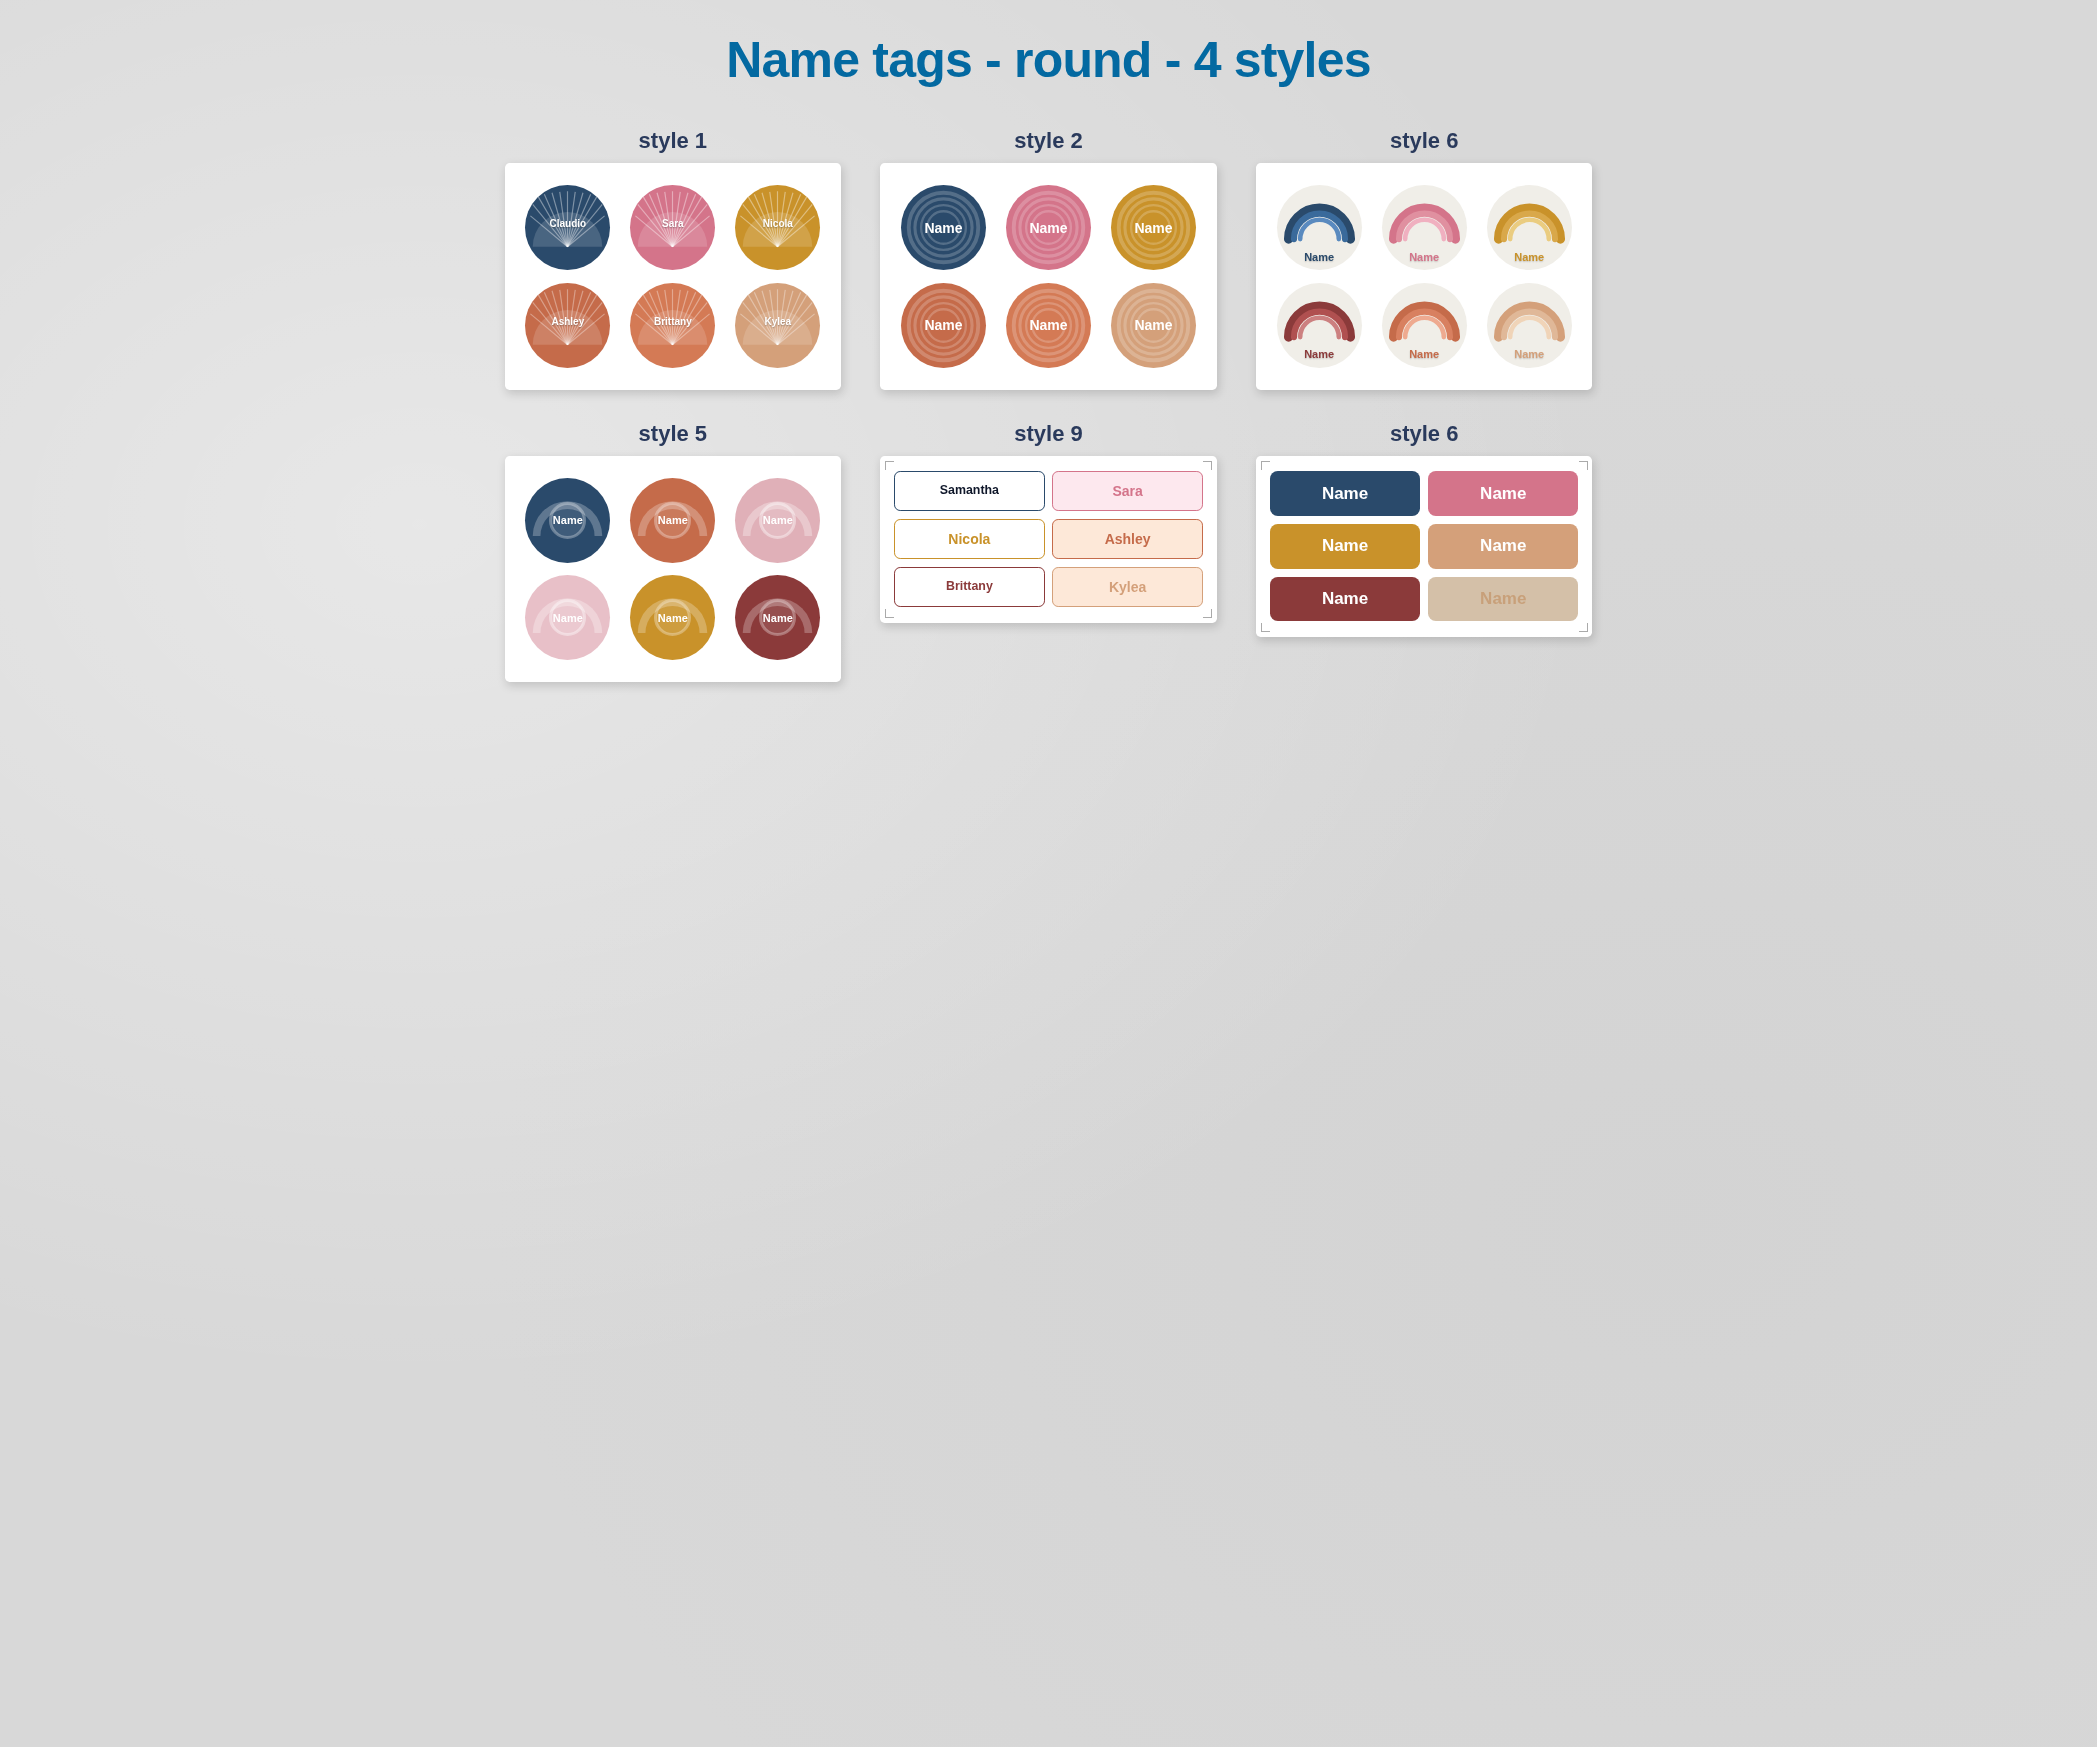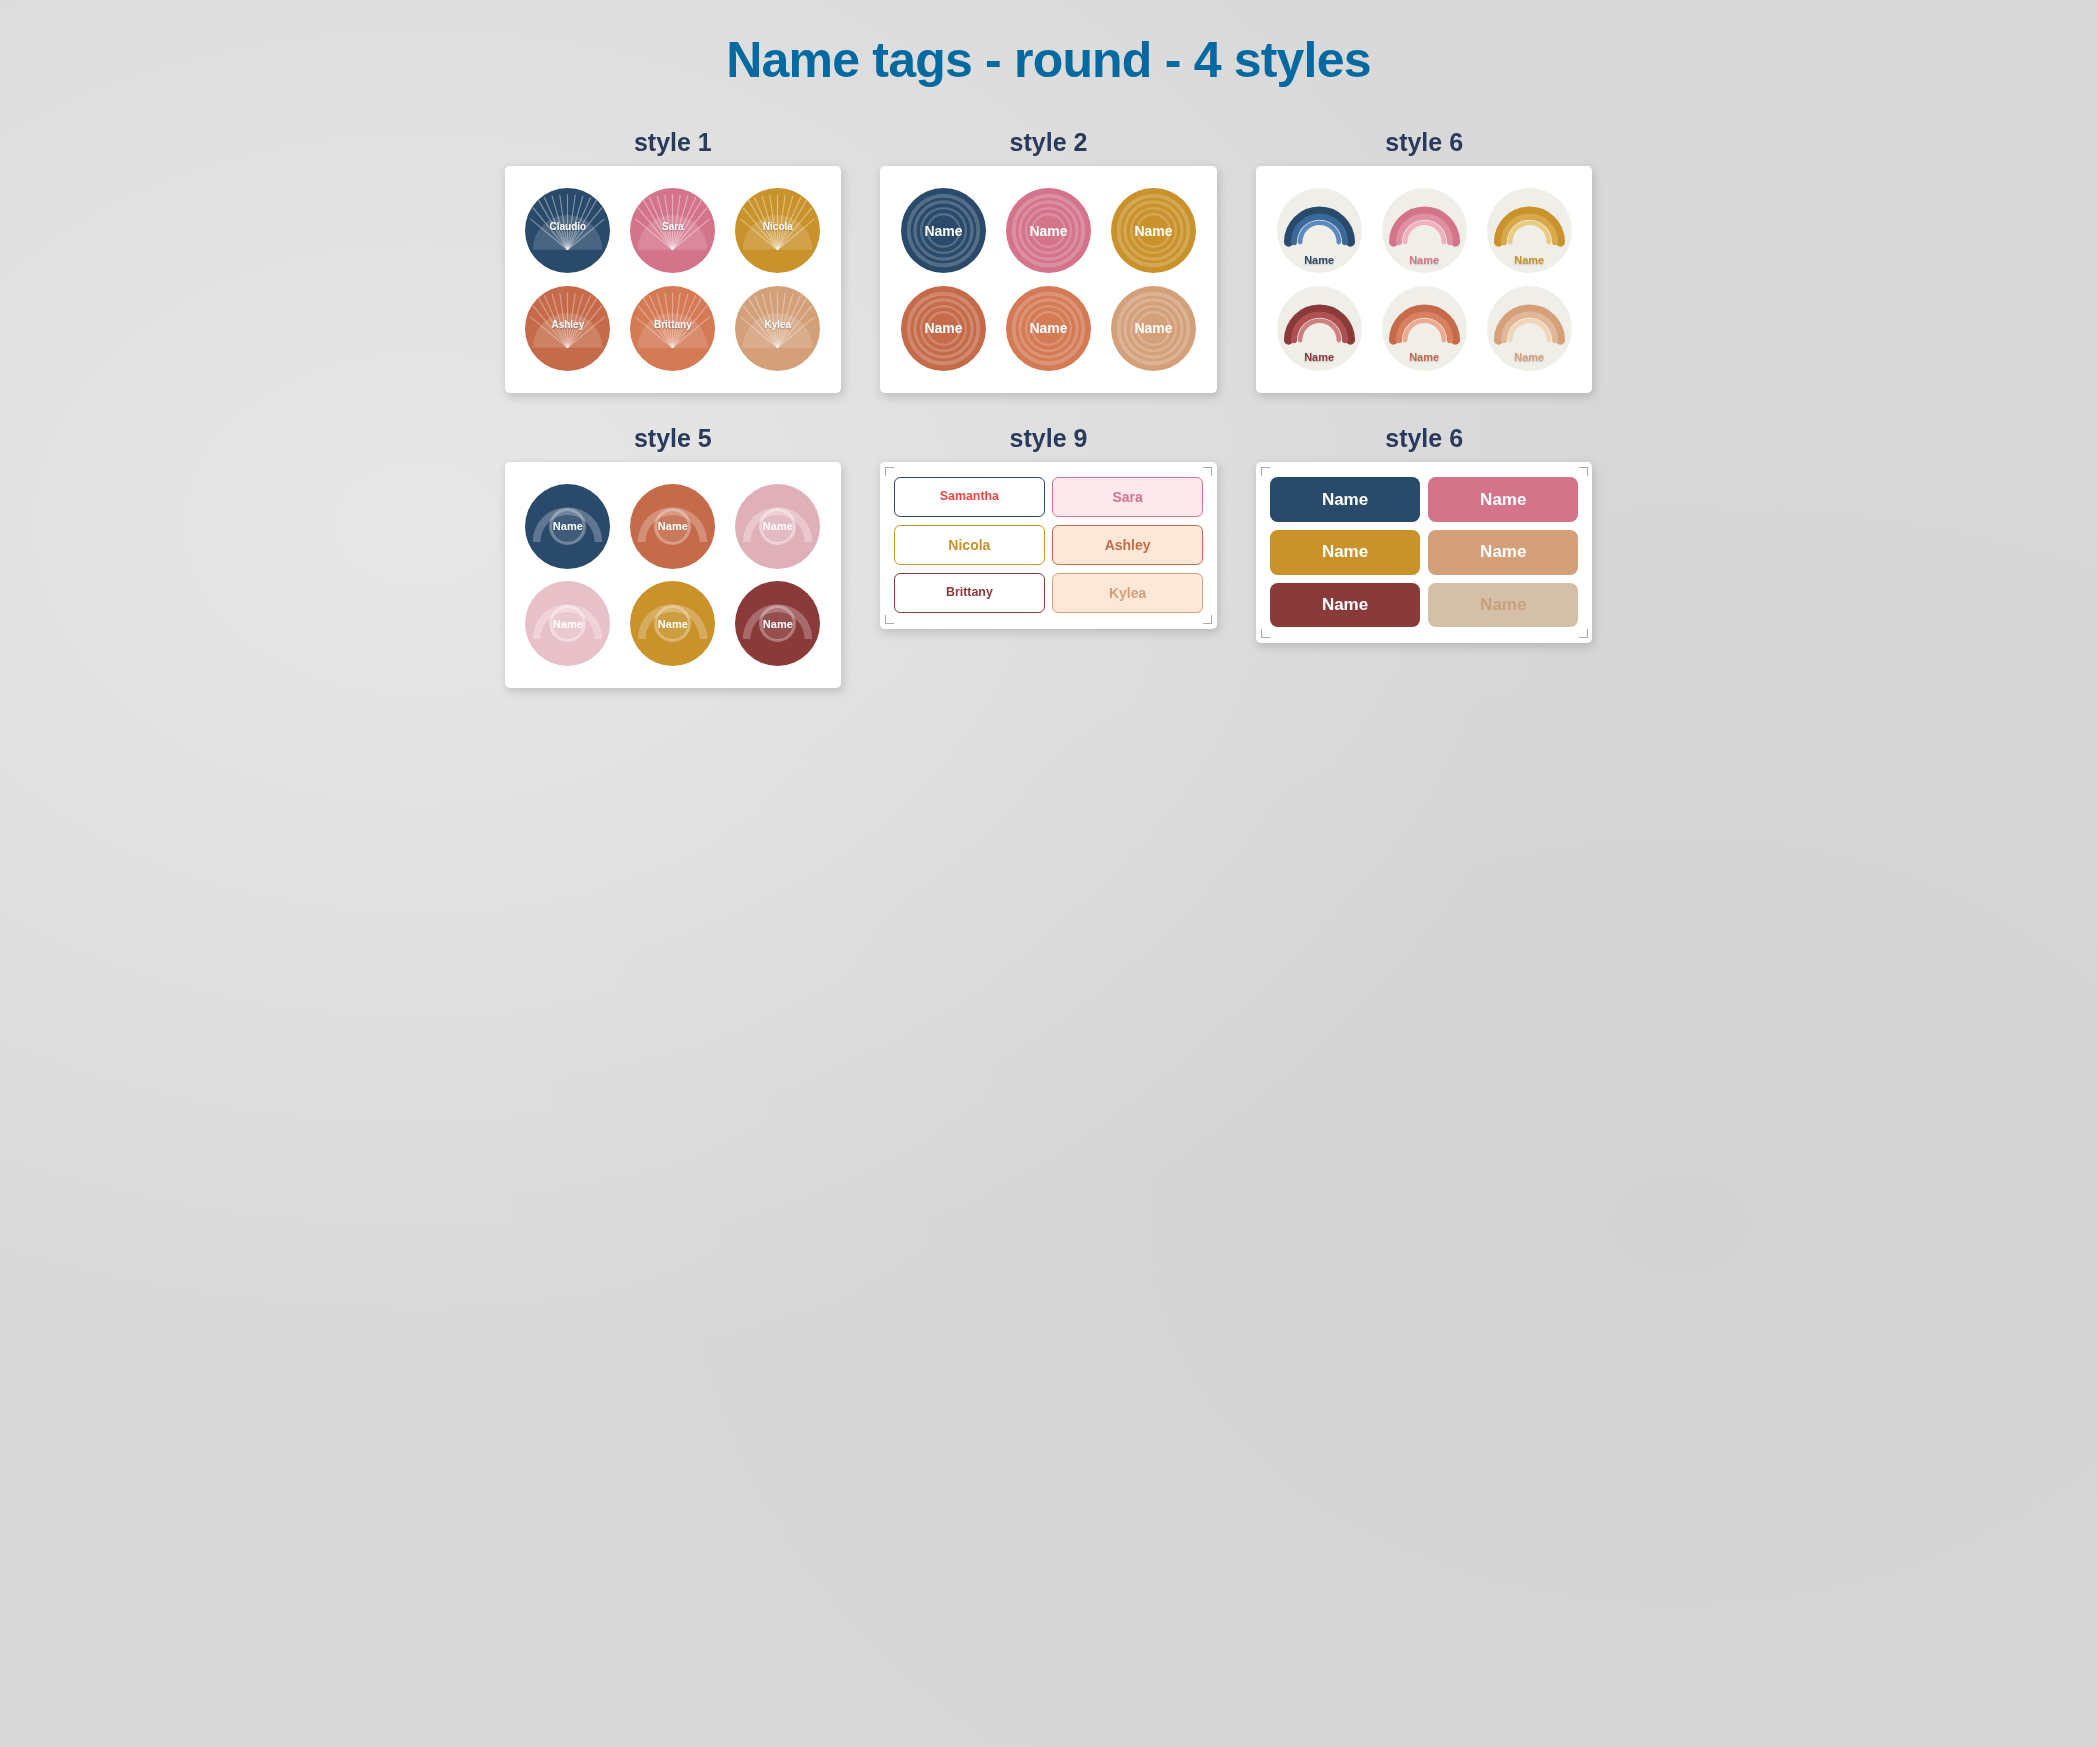--- a/index.html
+++ b/index.html
@@ -36,21 +36,21 @@
     }
 
     .style-block {
       display: flex;
       flex-direction: column;
       align-items: center;
       gap: 9.3px;
     }
 
     .style-label {
-      font-size: 25px;
+      font-size: 22px;
       font-weight: 700;
       color: #2a3a5c;
       font-family: 'Arial', sans-serif;
     }
 
     .style-card {
       background: #fff;
       border-radius: 4.7px;
       box-shadow: 1.6px 3.1px 9.3px rgba(0,0,0,0.15);
       padding: 22px 17px;
@@ -548,21 +548,21 @@
 
   <div class="style-block">
     <span class="style-label">style 9</span>
     <div class="style5-card" style="position:relative;">
 
       <div style="position:absolute;top:4.7px;left:4.7px;width:9.3px;height:9.3px;border-top:1.6px solid #aaa;border-left:1.6px solid #aaa;"></div>
       <div style="position:absolute;top:4.7px;right:4.7px;width:9.3px;height:9.3px;border-top:1.6px solid #aaa;border-right:1.6px solid #aaa;"></div>
       <div style="position:absolute;bottom:4.7px;left:4.7px;width:9.3px;height:9.3px;border-bottom:1.6px solid #aaa;border-left:1.6px solid #aaa;"></div>
       <div style="position:absolute;bottom:4.7px;right:4.7px;width:9.3px;height:9.3px;border-bottom:1.6px solid #aaa;border-right:1.6px solid #aaa;"></div>
 
-      <div class="rect-tag" style="background:#fff;border:1.6px solid #2a4a6b;color:#ef4444;font-size:12.4px;">
+      <div class="rect-tag" style="background:#fff;border:1.6px solid #2a4a6b;color:#0f172a;font-size:12.4px;">
         <span>Samantha</span>
       </div>
       <div class="rect-tag" style="background:#fde8ee;border:1.6px solid #d4748a;color:#d4748a;font-size:14px;">
         <span>Sara</span>
       </div>
       <div class="rect-tag" style="background:#fff;border:1.6px solid #c9922a;color:#c9922a;font-size:14px;">
         <span>Nicola</span>
       </div>
       <div class="rect-tag" style="background:#fde8d8;border:1.6px solid #c56b4a;color:#c56b4a;font-size:14px;">
         <span>Ashley</span>

